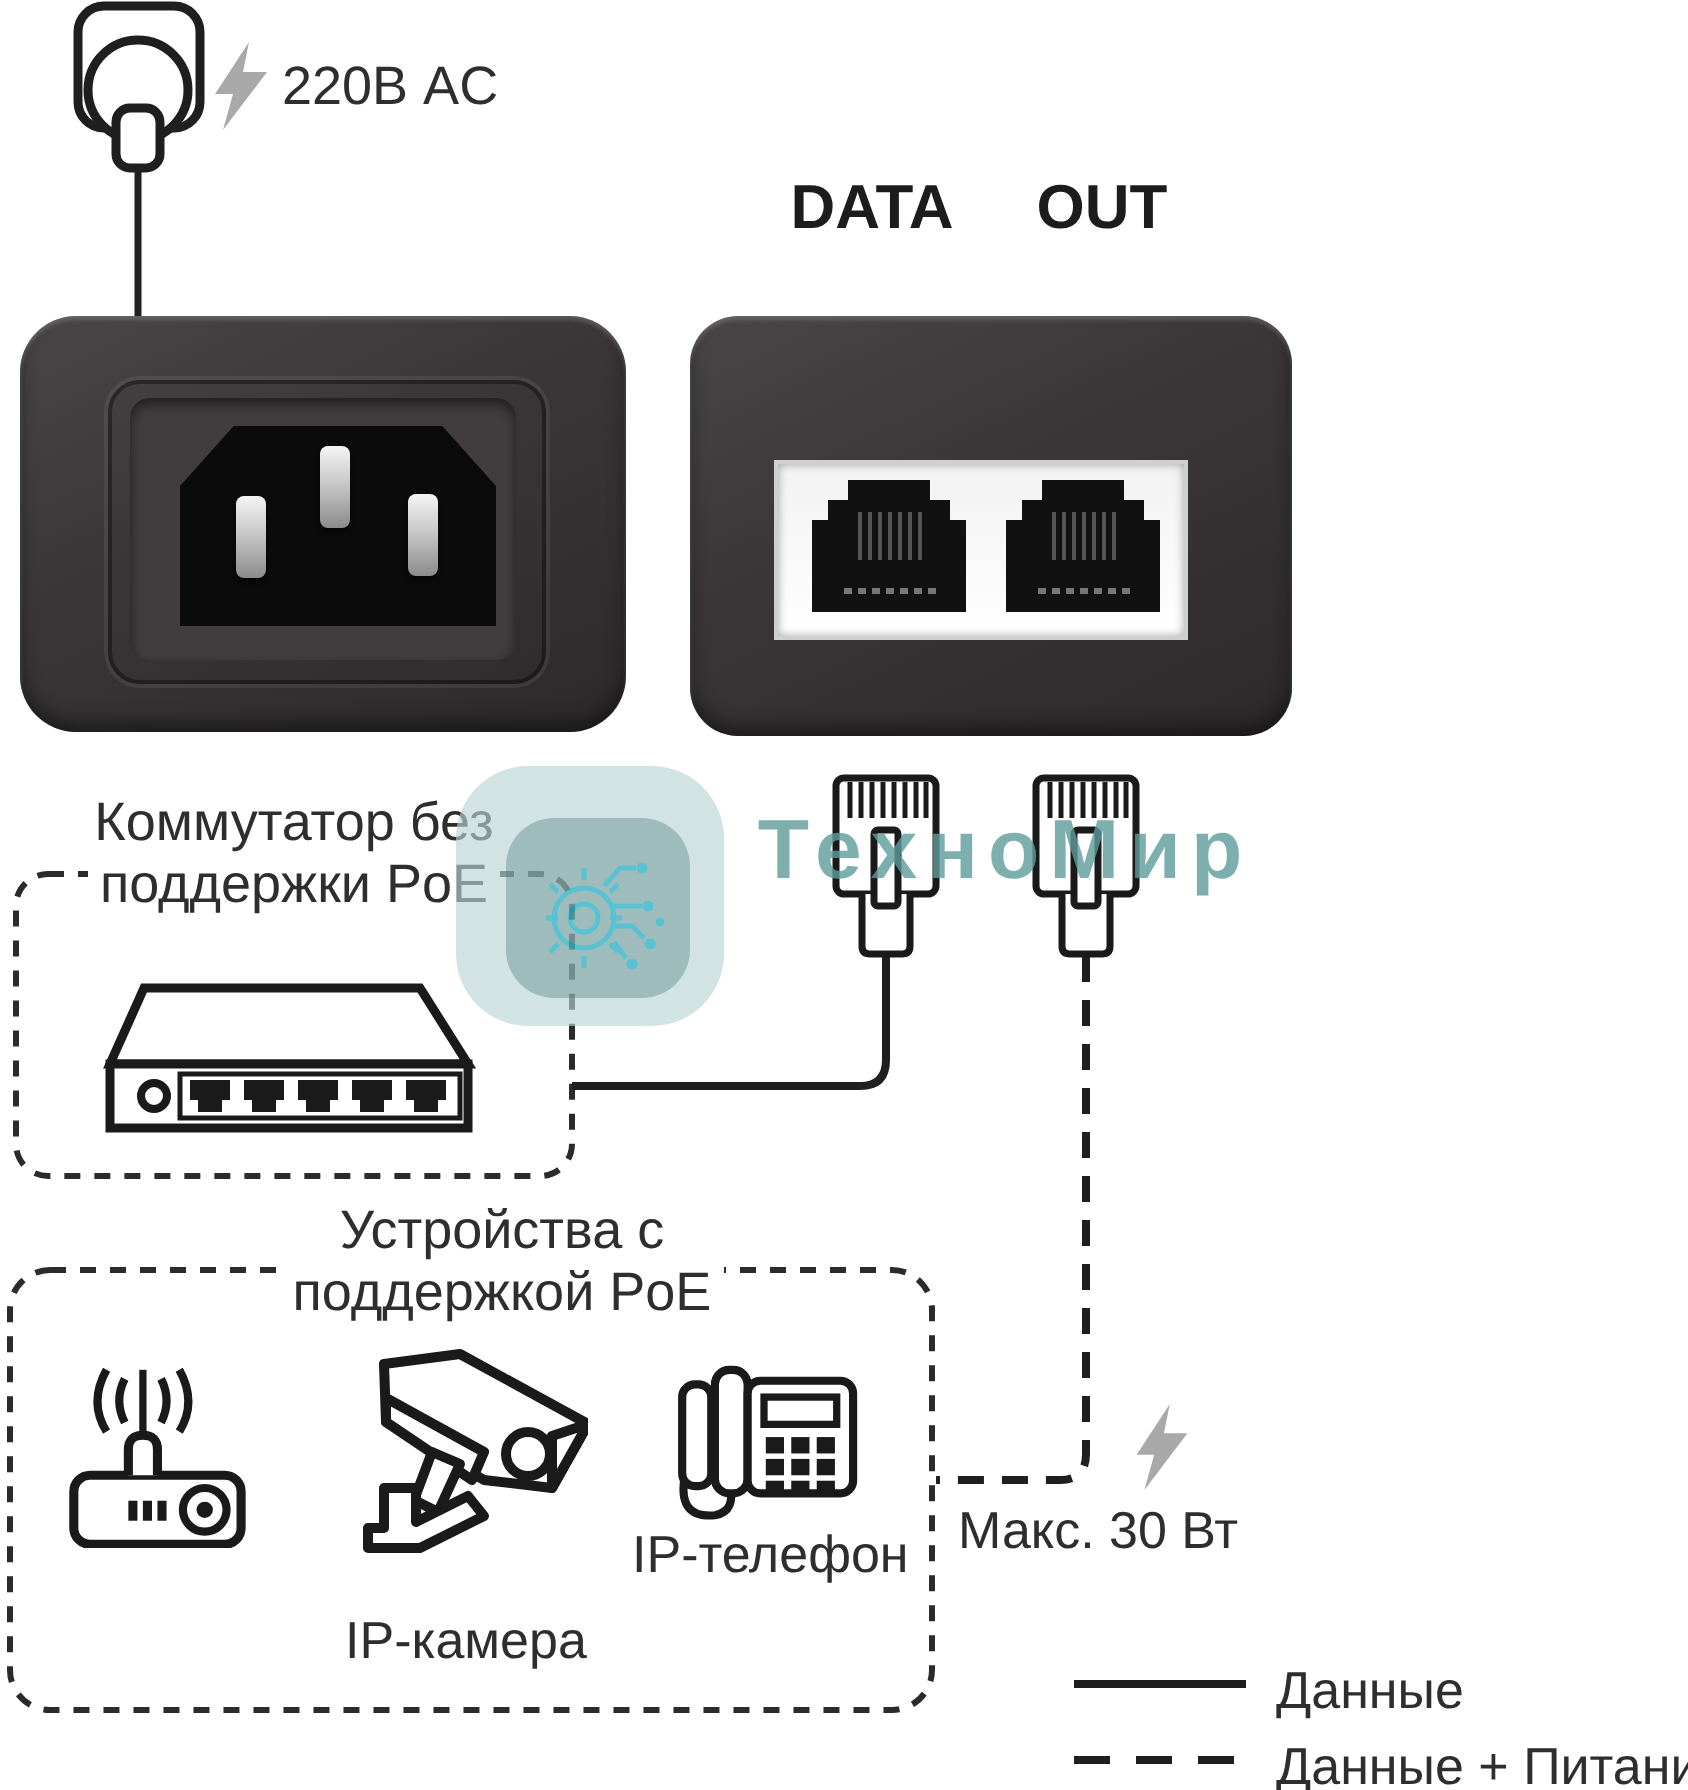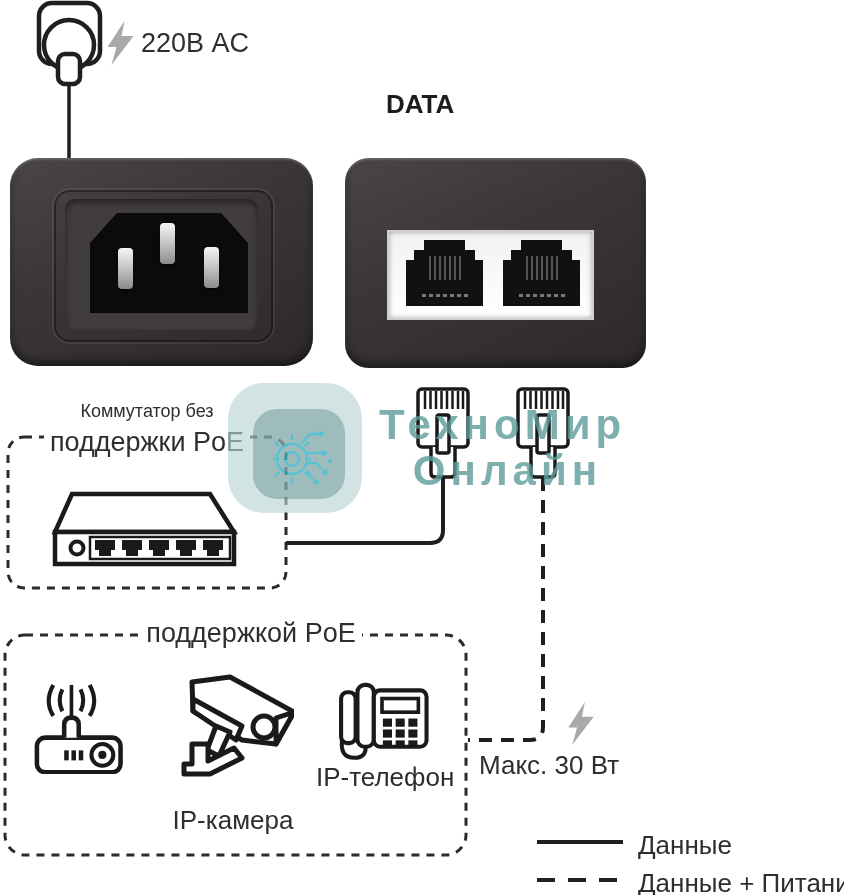--- a/index.html
+++ b/index.html
@@ -2,21 +2,21 @@
 <html><head>
 <meta charset="utf-8">
 <style>
   html,body{margin:0;padding:0;background:#fff;}
   #canvas{position:relative;width:844px;height:895px;background:#fff;overflow:hidden;
           font-family:"Liberation Sans","DejaVu Sans",sans-serif;color:#2d2d2d;}
   .abs{position:absolute;}
   .lbl{color:#2e2e2e;font-size:26px;line-height:31px;white-space:nowrap;}
   .ctr{text-align:center;}
   .whitebg{background:#fff;padding:0 6px;}
-  .portlbl{font-weight:bold;font-size:26px;line-height:32px;color:#1c1c1c;text-align:left;}
+  .portlbl{font-weight:bold;font-size:31px;line-height:32px;color:#1c1c1c;text-align:center;}
   
   .device{background:linear-gradient(155deg,#4a4647 0%,#3b3738 40%,#2d292a 100%);
           border-radius:28px;box-shadow:inset 0 2px 2px rgba(255,255,255,.18), inset 0 -5px 9px rgba(0,0,0,.45);}
   .groove{border-radius:16px;border:2px solid rgba(0,0,0,.38);box-shadow:0 0 0 2px rgba(255,255,255,.07);}
   .panel{border-radius:10px;background:#413d3e;box-shadow:inset 0 3px 6px rgba(0,0,0,.5);}
   .inlet{background:#0c0b0b;clip-path:polygon(17% 0,83% 0,100% 30%,100% 100%,0 100%,0 30%);}
   .pin{position:absolute;width:15px;border-radius:4px;
        background:linear-gradient(180deg,#f4f4f4 0%,#c9c9c9 45%,#8b8b8b 100%);
        box-shadow:0 2px 2px rgba(0,0,0,.6);}
   .recess{background:linear-gradient(180deg,#f2f2f2,#ffffff);border:2px solid #cfcfcf;
@@ -114,20 +114,21 @@
           <rect x="62" y="58" width="4" height="3"></rect>
         </g>
       </svg>
     </div>
   </div>
 
   <div class="abs portlbl" style="left:386px;top:88px;width:100px;z-index:2">
     <div>DATA</div>
   </div>
   <div class="abs portlbl" style="left:496px;top:88px;width:110px;z-index:2">
+    <div>OUT</div>
   </div>
 
   <svg class="abs" style="left:416px;top:387px;z-index:2" width="54" height="92" viewBox="0 0 54 92">
     <rect x="2" y="2" width="50" height="58" rx="4" fill="#fff" stroke="#1a1a1a" stroke-width="3.5"></rect>
     <g stroke="#1a1a1a" stroke-width="2.5">
       <line x1="9" y1="4" x2="9" y2="22"></line>
         <line x1="14.5" y1="4" x2="14.5" y2="22"></line>
       <line x1="20" y1="4" x2="20" y2="22"></line>
         <line x1="25.5" y1="4" x2="25.5" y2="22"></line>
       <line x1="31" y1="4" x2="31" y2="22"></line>
@@ -148,40 +149,40 @@
       <line x1="31" y1="4" x2="31" y2="22"></line>
         <line x1="36.5" y1="4" x2="36.5" y2="22"></line>
       <line x1="42" y1="4" x2="42" y2="22"></line>
         <line x1="47" y1="4" x2="47" y2="22"></line>
     </g>
     <path d="M15,60 V86 Q15,90 19,90 H35 Q39,90 39,86 V60" fill="#fff" stroke="#1a1a1a" stroke-width="3.5"></path>
     <rect x="21" y="28" width="12" height="38" rx="2" fill="#fff" stroke="#1a1a1a" stroke-width="3.5"></rect>
   </svg>
 
   <div class="abs ctr" style="left:40px;top:396px;width:214px;z-index:3">
-    <div class="lbl whitebg" style="display:inline-block;font-size:18px;line-height:31px">Коммутатор без</div><br>
+    <div class="lbl whitebg" style="display:inline-block;font-size:27px;line-height:31px">Коммутатор без</div><br>
     <div class="lbl whitebg" style="display:inline-block;font-size:27px;line-height:31px">поддержки PoE</div>
   </div>
 
   <svg class="abs" style="left:48px;top:488px;z-index:2" width="192" height="82" viewBox="0 0 192 82">
     <polygon points="24,6 162,6 186,44 7,44" fill="#fff" stroke="#1a1a1a" stroke-width="4.5"></polygon>
     <rect x="7" y="44" width="179" height="32" fill="#fff" stroke="#1a1a1a" stroke-width="4.5"></rect>
     <circle cx="29" cy="60" r="6.5" fill="#fff" stroke="#1a1a1a" stroke-width="4"></circle>
     <rect x="42" y="49" width="140" height="22" fill="#fff" stroke="#1a1a1a" stroke-width="2.5"></rect>
     <g fill="#1a1a1a">
       <path d="M47,52 h20 v10 h-4 v6 h-12 v-6 h-4 z"></path>
       <path d="M74,52 h20 v10 h-4 v6 h-12 v-6 h-4 z"></path>
       <path d="M101,52 h20 v10 h-4 v6 h-12 v-6 h-4 z"></path>
       <path d="M128,52 h20 v10 h-4 v6 h-12 v-6 h-4 z"></path>
       <path d="M155,52 h20 v10 h-4 v6 h-12 v-6 h-4 z"></path>
     </g>
   </svg>
 
   <div class="abs ctr" style="left:135px;top:600px;width:232px;z-index:3">
-    <br>
+    <div class="lbl whitebg" style="display:inline-block;font-size:27px;line-height:31px">Устройства с</div><br>
     <div class="lbl whitebg" style="display:inline-block;font-size:27px;line-height:31px">поддержкой PoE</div>
   </div>
 
   <svg class="abs" style="left:26px;top:674px;z-index:2" width="100" height="100" viewBox="0 0 110 110">
     <rect x="12" y="70" width="92" height="38" rx="9" fill="#fff" stroke="#1a1a1a" stroke-width="5"></rect>
     <path d="M42,70 V56 Q42,48 50,48 Q58,48 58,56 V70" fill="#fff" stroke="#1a1a1a" stroke-width="5"></path>
     <line x1="50" y1="48" x2="50" y2="12" stroke="#1a1a1a" stroke-width="4"></line>
     <path d="M30,46 Q20,30 30,12" fill="none" stroke="#1a1a1a" stroke-width="4.5"></path>
     <path d="M40,41 Q34,29 40,17" fill="none" stroke="#1a1a1a" stroke-width="4.5"></path>
     <path d="M70,46 Q80,30 70,12" fill="none" stroke="#1a1a1a" stroke-width="4.5"></path>
@@ -261,16 +262,15 @@
       </g>
       <g fill="#2fb3c9">
         <circle cx="66" cy="40" r="2.8"></circle>
           <circle cx="67" cy="59" r="2.8"></circle>
         <circle cx="63" cy="21" r="2.8"></circle>
           <circle cx="58" cy="69" r="2.8"></circle>
         <circle cx="72" cy="48" r="2.2"></circle>
       </g>
     </svg>
     <div class="abs wmtext ctr" style="left:330px;top:404px;width:345px;font-size:42px">ТехноМир</div>
-    <div class="abs wmtext ctr" style="left:330px;top:450px;width:355px;font-size:42px">Онлайн</div>
   </div>
 
 </div>
 
 </body></html>

